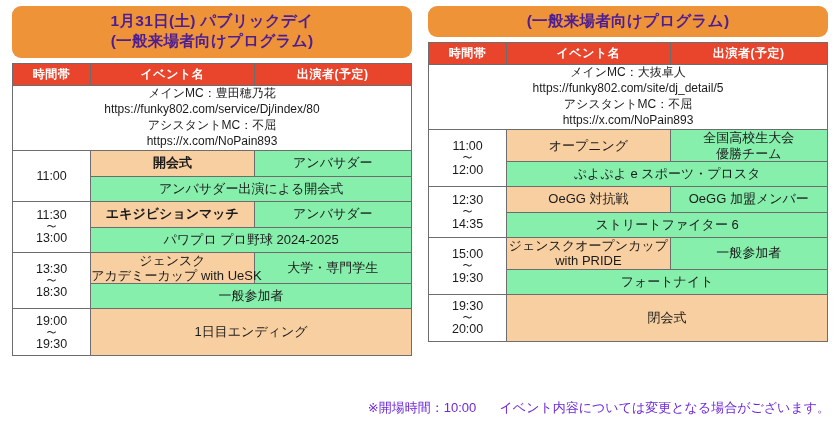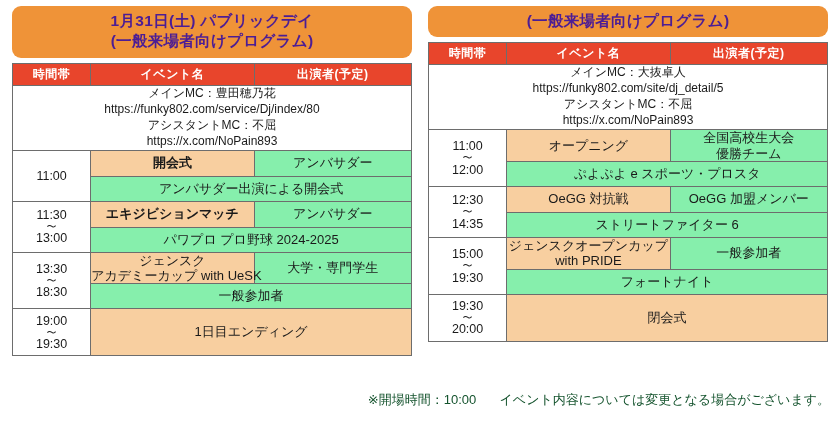--- a/index.html
+++ b/index.html
@@ -115,24 +115,24 @@
 
   
   .r-top  td { height: 25px; }
   .r-bot  td { height: 24px; }
   .r-solo td { height: 46px; }
 
   
   .footnote {
     position: absolute;
     right: 10px;
-    bottom: 24px;
+    bottom: 16px;
     font-size: 13px;
     white-space: nowrap;
-    color: #14532d;
+    color: #6d28d9;
   }
   .footnote .gap { display: inline-block; width: 16px; }
 </style>
 </head>
 <body>
 
 <div class="page">
 
   <div class="day-block left">
 

